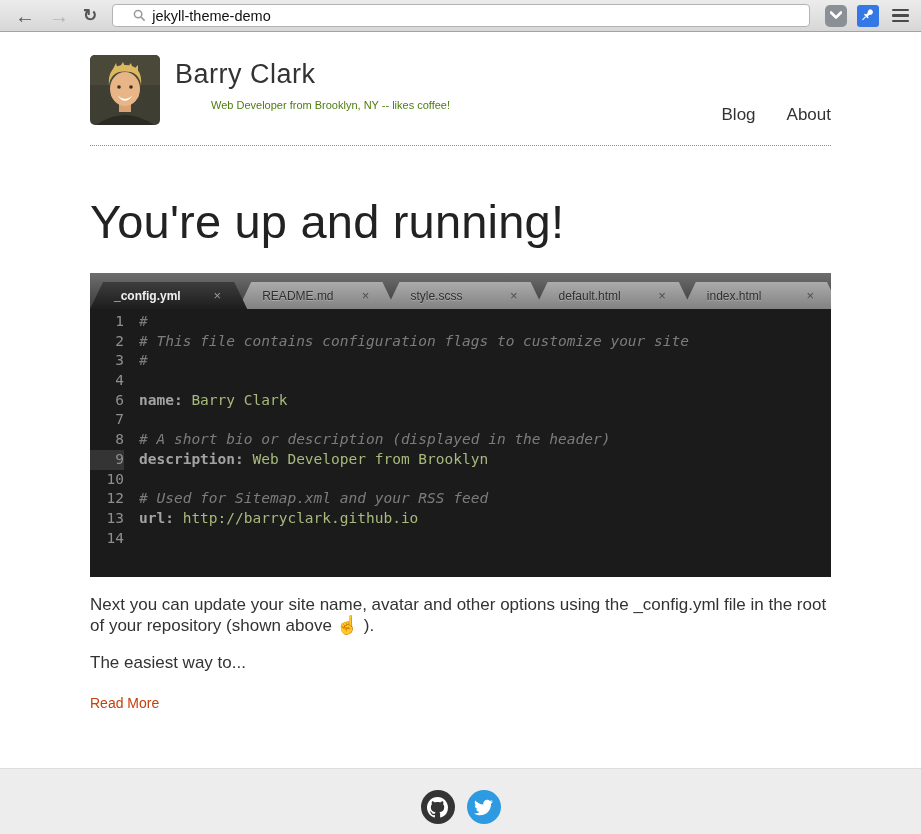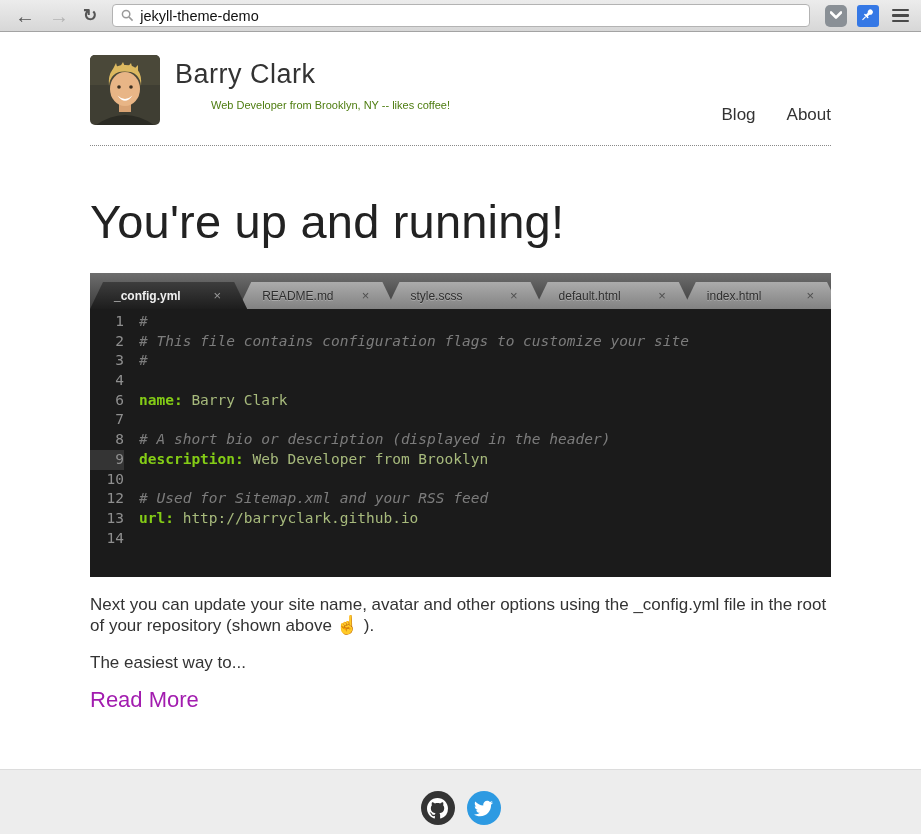--- a/index.html
+++ b/index.html
@@ -6,21 +6,21 @@
   html,body { width:921px; height:834px; overflow:hidden; background:#fff;
               font-family:"Liberation Sans", sans-serif; }
 
   
   .chrome { height:32px; background:linear-gradient(#ececec,#d7d7d7);
             border-bottom:1px solid #a3a3a3; display:flex; align-items:center; padding:0 8px; }
   .nav-glyph { font-size:20px; line-height:1; color:#555; font-weight:bold; margin:0 7px; cursor:default; }
   .nav-glyph.disabled { color:#b3b3b3; }
   .nav-glyph.reload { font-size:17px; }
   .url-bar { flex:1; height:23px; background:#fff; border:1px solid #b3b3b3; border-radius:4px;
-             margin:0 10px 0 8px; display:flex; align-items:center; padding:0 8px; }
+             margin:0 10px 0 8px; display:flex; align-items:center; padding:0 20px; }
   .url-text { font-size:14.5px; color:#111; margin-left:6px; }
   .ext-icon { width:22px; height:22px; border-radius:5px; display:flex; align-items:center;
               justify-content:center; margin:0 5px; }
   .pocket { background:#8a9096; }
   .pin { background:#3578e5; border-radius:3px; }
   .hamburger { width:17px; margin:0 4px 0 8px; }
   .hamburger div { height:2.5px; background:#4a4a4a; margin:3px 0; border-radius:1px; }
 
   
   .container { width:741px; margin:0 auto; }
@@ -52,29 +52,29 @@
   .etab-close { font-size:13px; color:#4f4f4f; margin-right:26px; }
   .etab.active .etab-close { color:#9a9a9a; }
 
   .code-area { background:#1b1b1b; height:268px; overflow:hidden; padding-top:3px;
                font-family:"DejaVu Sans Mono", monospace; font-size:14.5px; }
   .code-line { height:19.7px; line-height:19.7px; white-space:nowrap; }
   .lnum { display:inline-block; width:34px; text-align:right; color:#8f8f8f; }
   .lnum.hl { background:#343434; }
   .lcontent { margin-left:15px; }
   .tok-comment { color:#7c7c7c; font-style:italic; }
-  .tok-key { color:#84cc16; font-weight:bold; }
+  .tok-key { color:#a3a3a3; font-weight:bold; }
   .tok-value { color:#a7ba7c; }
 
   
   .post p { font-size:17px; color:#333; line-height:20px; }
   .p1 { margin-top:18px; }
   .p2 { margin-top:17px; }
   .emoji { color:#d79a5f; font-size:18px; }
-  .read-more { display:inline-block; margin-top:14px; font-size:22px; color:#a21caf;
+  .read-more { display:inline-block; margin-top:22px; font-size:14px; color:#c2410c;
                text-decoration:none; }
 
   
   .footer { margin-top:56px; height:77px; background:#ededed; border-top:1px solid #dcdcdc;
             display:flex; align-items:center; justify-content:center; }
   .social { width:34px; height:34px; border-radius:50%; display:flex; align-items:center;
             justify-content:center; margin:0 6px; }
   .social.github { background:#343434; }
   .social.twitter { background:#2d9ae2; }
 </style>

